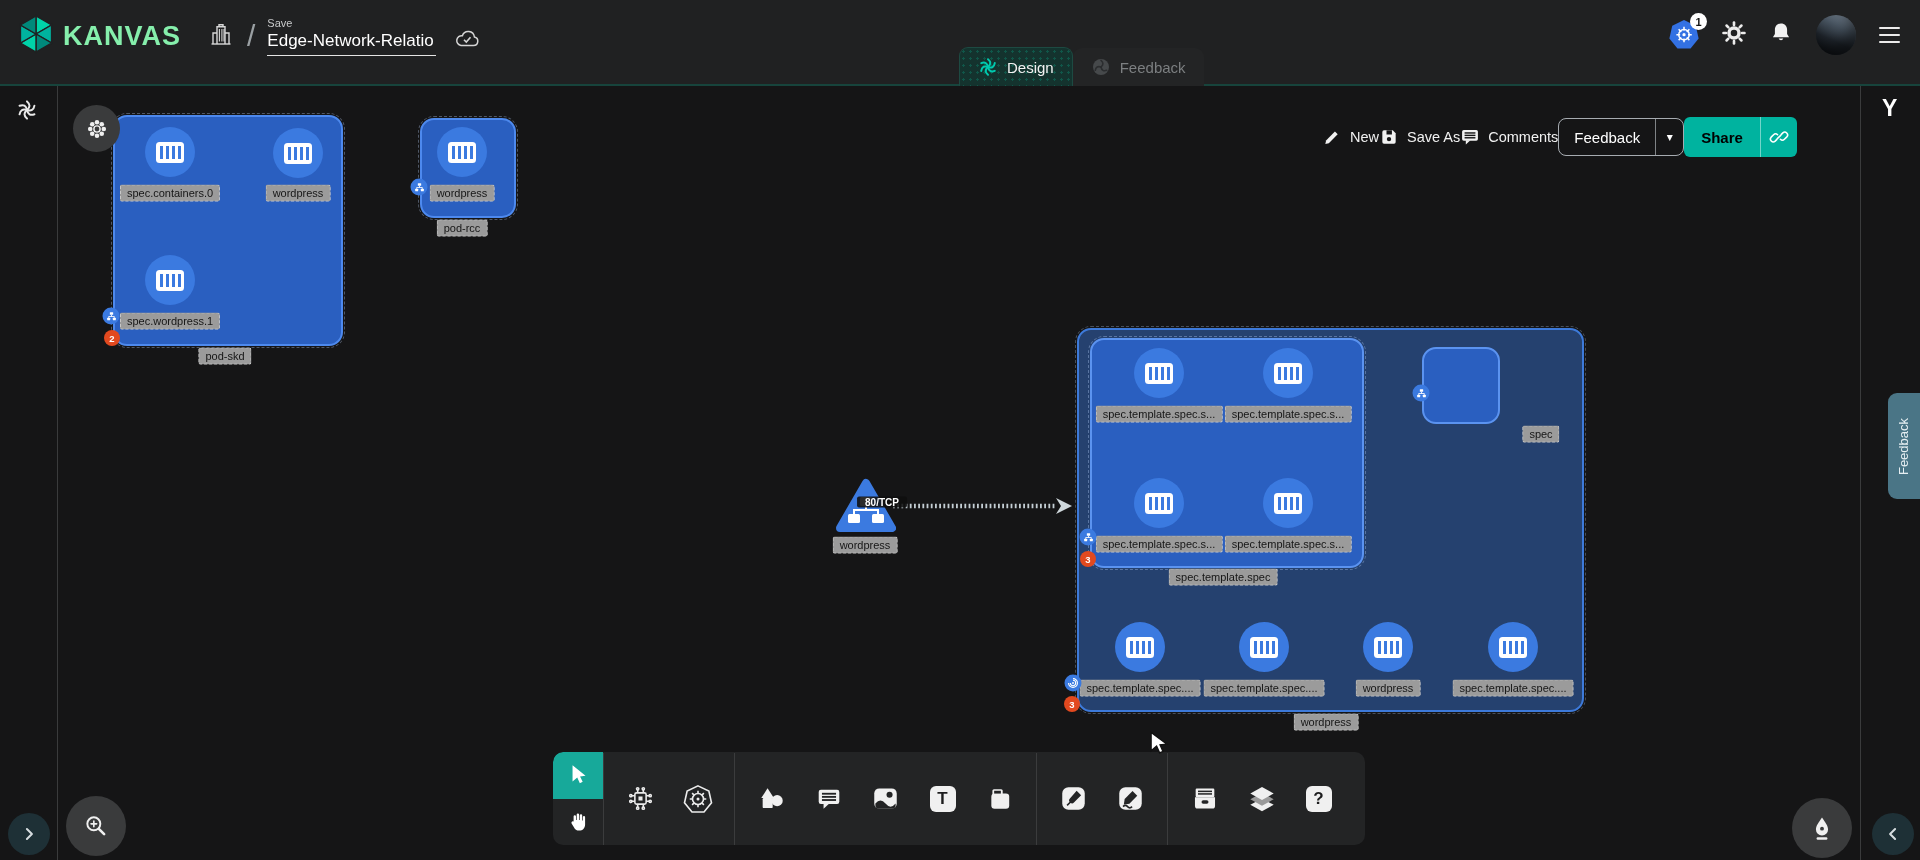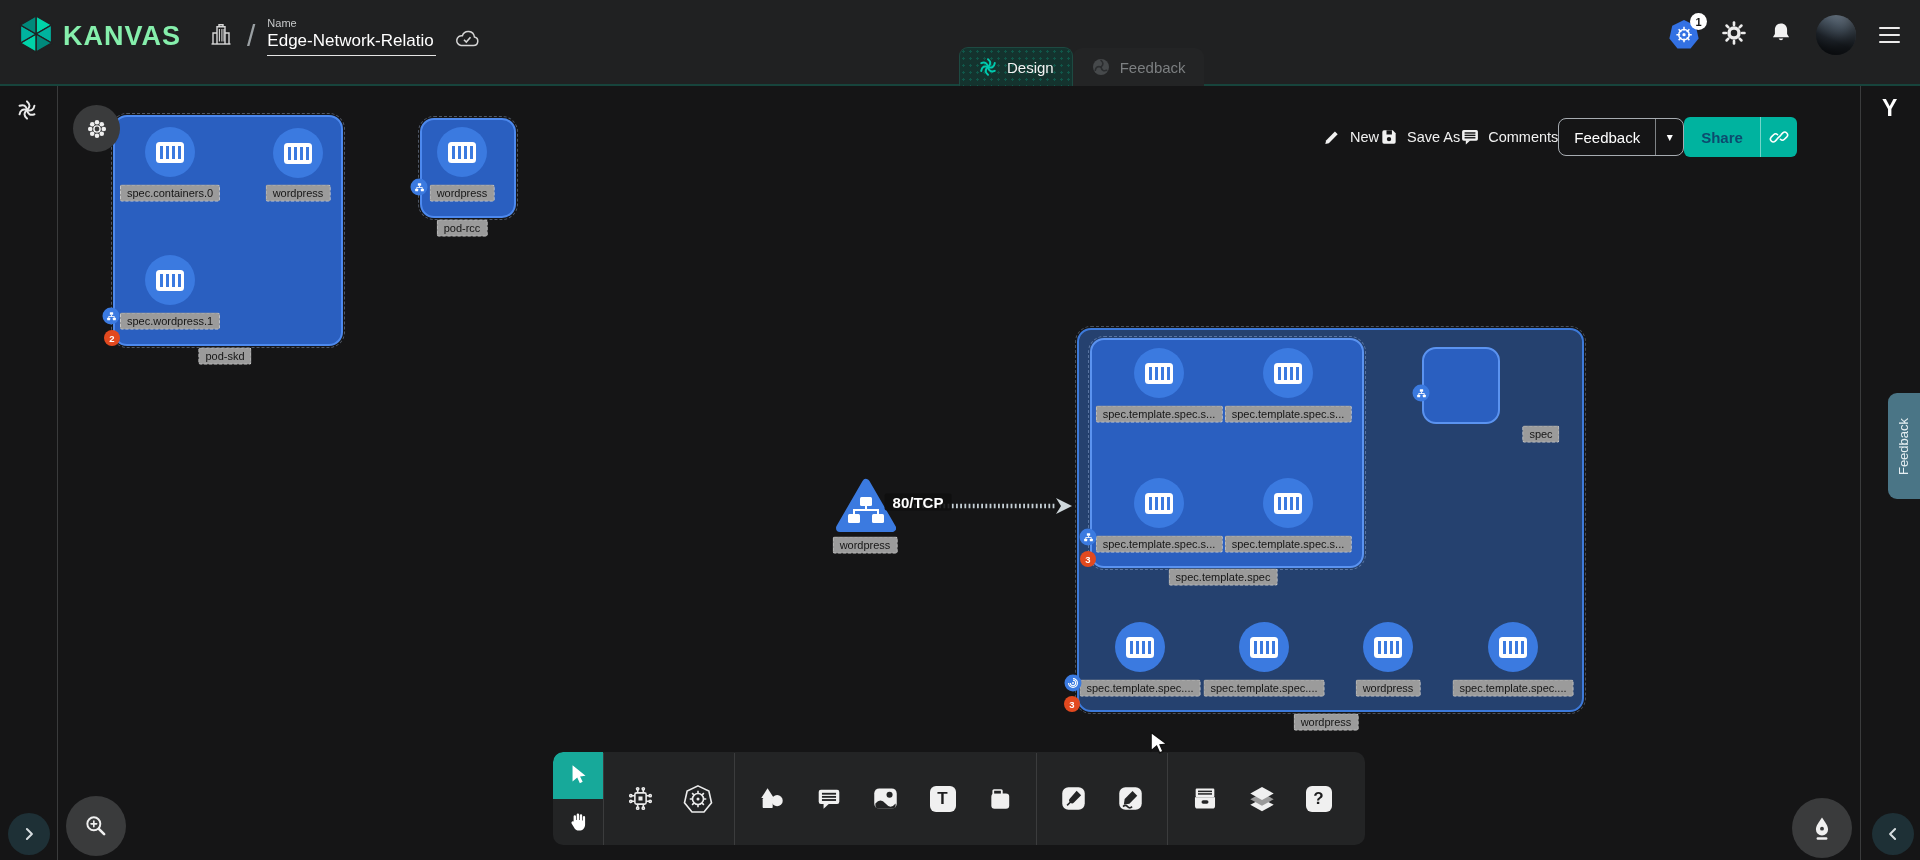--- a/index.html
+++ b/index.html
@@ -26,21 +26,21 @@
   .burger{display:flex;flex-direction:column;gap:4.5px;}
   .burger i{display:block;width:21px;height:2.6px;background:#ececec;border-radius:2px;}
 
   
   .actbar{position:absolute;left:1322px;top:116px;height:42px;display:flex;align-items:center;z-index:8;}
   .act{display:flex;align-items:center;gap:8px;color:#f1f1f1;font-size:14.5px;cursor:pointer;}
   .btn-actions{display:flex;align-items:stretch;height:36px;border:1px solid rgba(215,222,228,.75);border-radius:8px;color:#fff;font-size:15px;cursor:pointer;}
   .btn-actions .lab{display:flex;align-items:center;padding:0 15px;}
   .btn-actions .car{display:flex;align-items:center;justify-content:center;width:27px;border-left:1px solid rgba(215,222,228,.55);font-size:12px;color:#fff;}
   .btn-share{display:flex;align-items:stretch;height:40px;background:#00B39F;border-radius:6px;cursor:pointer;}
-  .btn-share .lab{display:flex;align-items:center;padding:0 17px;color:#0c4a6e;font-size:15px;font-weight:bold;}
+  .btn-share .lab{display:flex;align-items:center;padding:0 17px;color:#000000;font-size:15px;font-weight:bold;}
   .btn-share .ic{display:flex;align-items:center;justify-content:center;width:36px;border-left:1px solid rgba(255,255,255,.45);}
   .yhandle{position:absolute;left:1882px;top:95px;color:#fff;font-size:23px;font-weight:bold;z-index:8;}
 
   
   .vline{position:absolute;top:86px;bottom:0;width:1px;background:#3a3b3c;z-index:2;}
   .fab{position:absolute;border-radius:50%;display:flex;align-items:center;justify-content:center;z-index:9;cursor:pointer;}
   .fab.gray{background:#3a3b3c;}
   .fab.slate{background:#1e3036;}
   .feedback{position:absolute;right:0;top:393px;width:32px;height:106px;background:#4a7586;border-radius:9px 0 0 9px;display:flex;align-items:center;justify-content:center;z-index:9;cursor:pointer;}
   .feedback span{transform:rotate(-90deg);white-space:nowrap;font-size:13px;color:#e7eff2;}
@@ -52,21 +52,21 @@
   .grp.inner{background:#2a5fc0;border:2px solid #5b93f0;outline:1.5px dashed rgba(190,215,255,.35);outline-offset:1px;z-index:2;}
   .sqnode{position:absolute;background:#2a5fc0;border:2px solid #5b93f0;border-radius:14px;z-index:3;}
   .node{position:absolute;width:50px;height:50px;border-radius:50%;background:#3b7ae0;display:flex;align-items:center;justify-content:center;transform:translate(-50%,-50%);z-index:3;cursor:pointer;}
   .crate{width:28px;height:21px;background:#fff;border-radius:3.5px;display:flex;align-items:center;justify-content:center;gap:3px;}
   .crate i{display:block;width:3px;height:13px;background:#3b7ae0;}
   .nlabel{position:absolute;transform:translate(-50%,-50%);background:#9b9b9b;color:#161616;font-size:11px;line-height:15px;padding:0 6px;border-radius:2px;border:1px dashed #cdcdcd;white-space:nowrap;z-index:4;}
   .bb{position:absolute;width:17px;height:17px;border-radius:50%;background:#3b7ae0;display:flex;align-items:center;justify-content:center;transform:translate(-50%,-50%);z-index:5;cursor:pointer;}
   .br{position:absolute;width:16px;height:16px;border-radius:50%;background:#e2491f;color:#fff;font-size:9.5px;font-weight:bold;display:flex;align-items:center;justify-content:center;transform:translate(-50%,-50%);z-index:5;cursor:pointer;}
   .tri{position:absolute;left:836px;top:478px;z-index:3;cursor:pointer;}
   .edge{position:absolute;left:890px;top:492px;z-index:2;}
-  .edgelbl{position:absolute;left:882px;top:502px;transform:translate(-50%,-50%);background:rgba(15,15,15,.88);color:#fff;font-size:15px;font-weight:bold;padding:0 8px;border-radius:2px;z-index:4;margin-left:36px;}
+  .edgelbl{position:absolute;left:882px;top:502px;transform:translate(-50%,-50%);background:rgba(15,15,15,.88);color:#fff;font-size:10px;font-weight:bold;padding:0 8px;border-radius:2px;z-index:4;}
 
   
   .tbar{position:absolute;left:553px;top:752px;width:812px;height:93px;background:#232425;border-radius:10px;display:flex;align-items:center;z-index:10;overflow:hidden;}
   .tcol{width:50px;height:100%;display:flex;flex-direction:column;flex:none;}
   .tcell{flex:1;display:flex;align-items:center;justify-content:center;cursor:pointer;}
   .tcell.sel{background:#17a99a;border-radius:10px 0 0 0;}
   .tdiv{width:1px;height:92px;background:#3b3c3d;flex:none;}
   .tgrp{display:flex;align-items:center;height:100%;padding:0 8px;}
   .tool{width:57px;height:100%;display:flex;align-items:center;justify-content:center;cursor:pointer;}
   .sqic{width:26px;height:26px;background:#f0f0f0;border-radius:6px;display:flex;align-items:center;justify-content:center;color:#1d1d1e;font-weight:bold;font-size:17px;}
@@ -97,21 +97,21 @@
         <svg viewBox="0 0 24 24" width="24" height="24" fill="none" stroke="#d8d8d8" stroke-width="1.4">
           <path d="M8 22 V4.8 h8 V22"></path>
           <path d="M10.4 7 v12.5 M12.9 7 v12.5 M15 7 v12.5" stroke-width="1.1"></path>
           <path d="M8 11 H4 V22 M16 11 h4 V22"></path>
           <path d="M2.5 22 h19"></path>
           <path d="M10 4.8 V2.8 h4 v2"></path>
         </svg>
       </span>
       <span class="slash">/</span>
       <div class="namebox">
-        <span class="namelbl">Name</span>
+        <span class="namelbl">Save</span>
         <span class="nameval">Edge-Network-Relatio</span>
       </div>
       <span class="cloud">
         <svg viewBox="0 0 30 22" width="30" height="22" fill="none" stroke="#d5d5d5" stroke-width="1.5">
           <path d="M9 18.5 h12.5 a4.3 4.3 0 0 0 .9-8.5 a6.2 6.2 0 0 0 -12-1.3 A4.9 4.9 0 0 0 9 18.5 Z"></path>
           <path d="M12 12.8 l2.3 2.3 4.2-4.8" stroke-width="1.6"></path>
         </svg>
       </span>
     </div>
 

